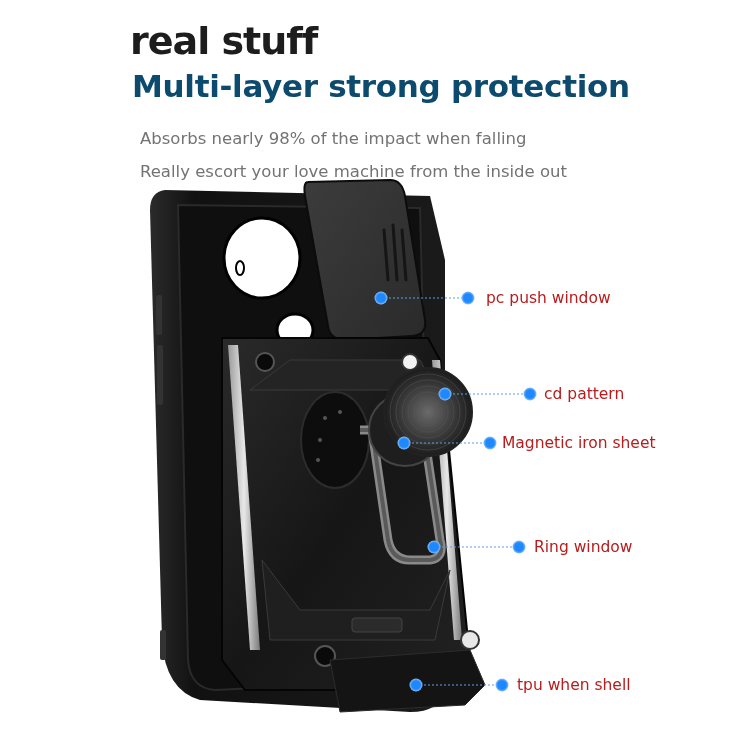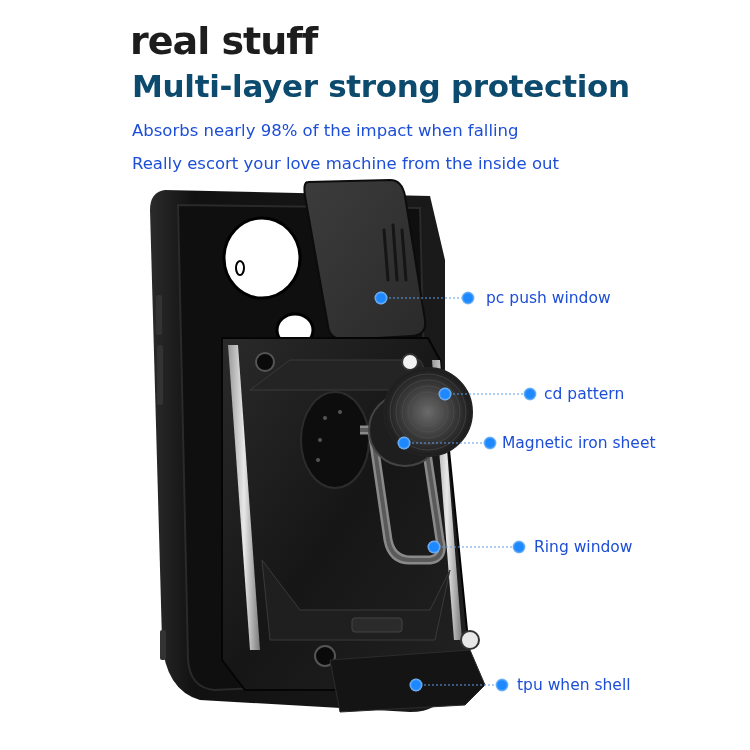--- a/index.html
+++ b/index.html
@@ -1,23 +1,23 @@
 <!DOCTYPE html>
 <html><head>
 <meta charset="utf-8">
 <style>
   html, body { margin:0; padding:0; background:#ffffff; }
   body { width:750px; height:750px; position:relative; overflow:hidden; font-family:"DejaVu Sans", sans-serif; }
   .title { position:absolute; left:130px; top:6px; font-size:38px; font-weight:bold; color:#1d1d1d; letter-spacing:-1px; line-height:70px; margin:0; }
   .subtitle { position:absolute; left:132px; top:66px; font-size:31px; color:#0c4a6e; line-height:40px; margin:0; letter-spacing:-0.3px; }
-  .desc { position:absolute; left:132px; font-size:16.5px; color:#1d4ed8; line-height:22px; margin:0; }
+  .desc { position:absolute; left:132px; font-size:16.5px; color:#737373; line-height:22px; margin:8px; }
   .desc.l1 { top:120px; }
   .desc.l2 { top:153px; }
   .product { position:absolute; left:0; top:0; width:750px; height:750px; }
-  .callout-label { position:absolute; font-size:15.5px; color:#1d4ed8; white-space:nowrap; line-height:20px; }
+  .callout-label { position:absolute; font-size:15.5px; color:#b91c1c; white-space:nowrap; line-height:20px; }
 </style>
 </head>
 <body>
 
 <h1 class="title">real stuff</h1>
 <h2 class="subtitle">Multi-layer strong protection</h2>
 <p class="desc l1">Absorbs nearly 98% of the impact when falling</p>
 <p class="desc l2">Really escort your love machine from the inside out</p>
 
 <svg class="product" viewBox="0 0 750 750" xmlns="http://www.w3.org/2000/svg">

